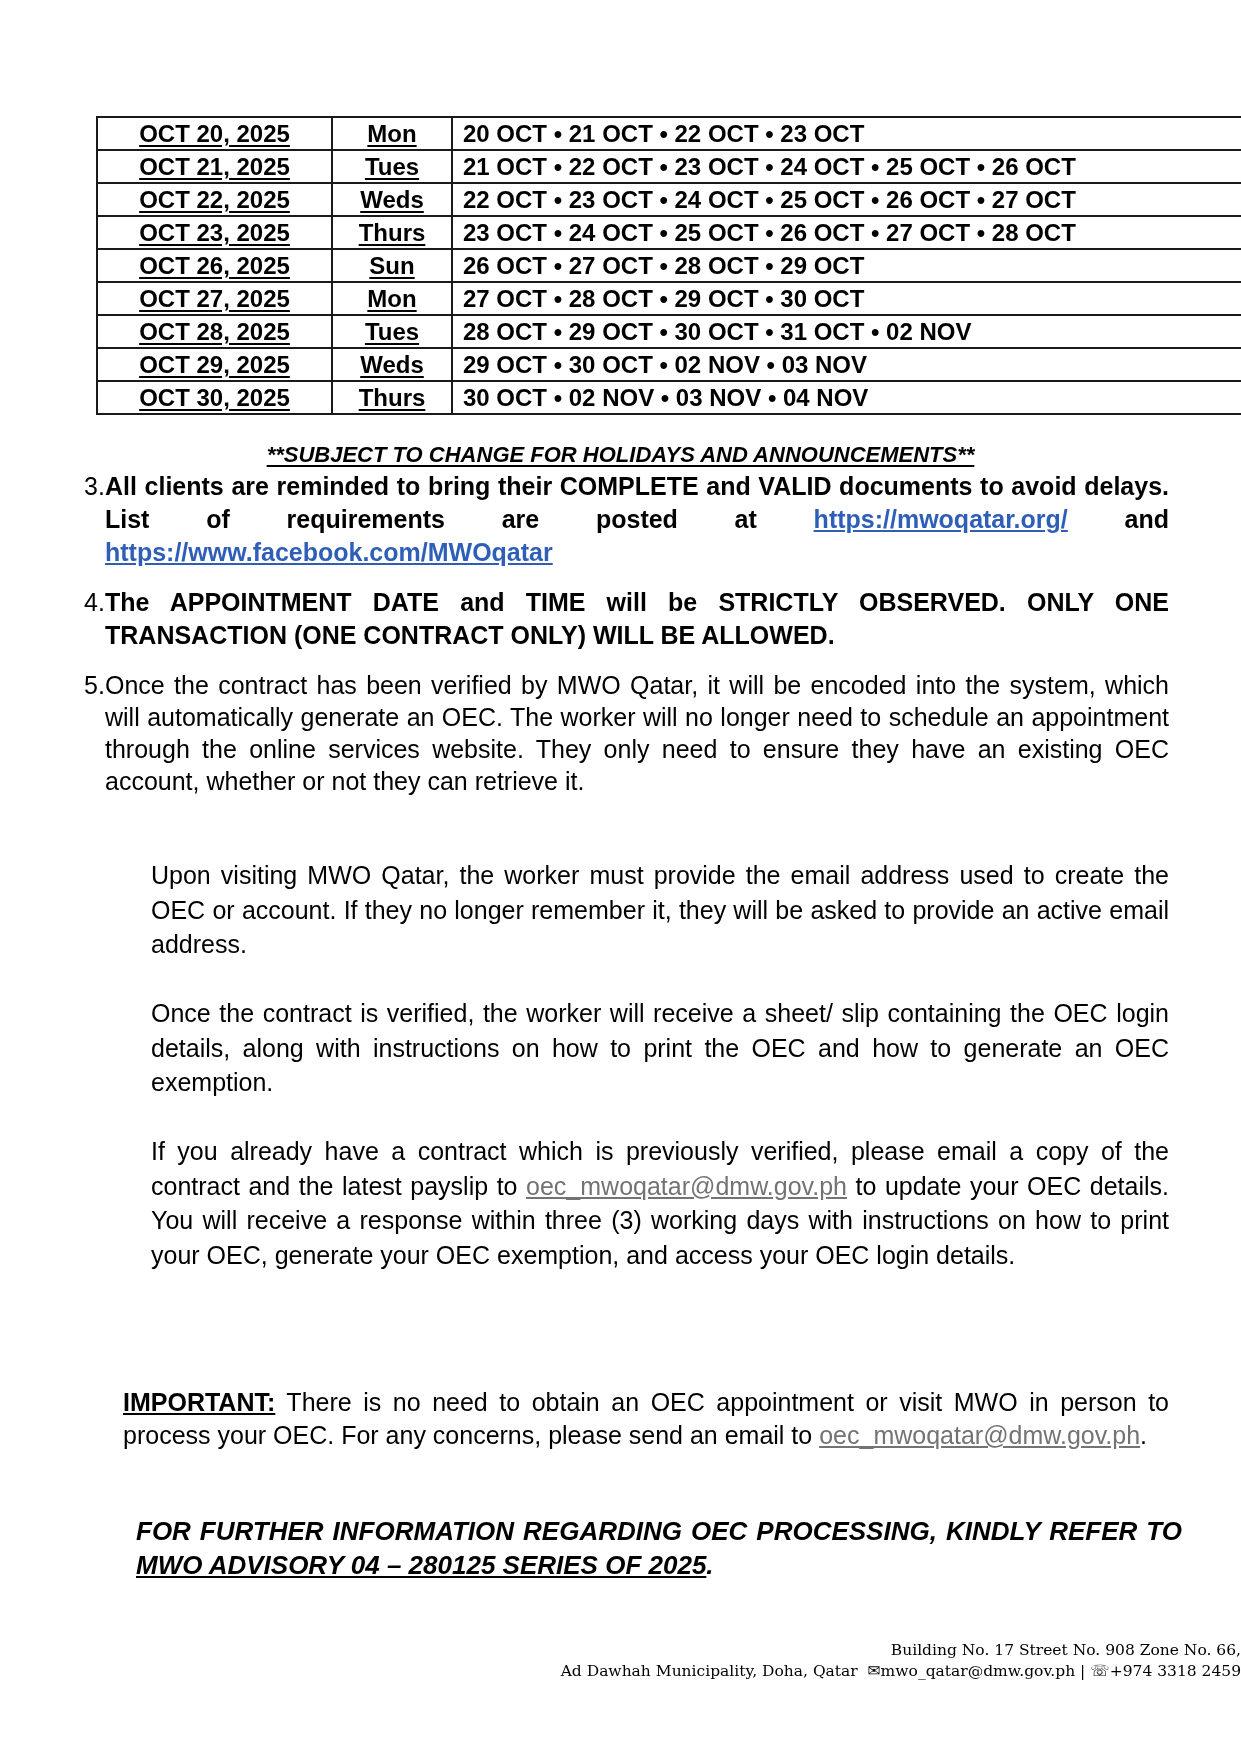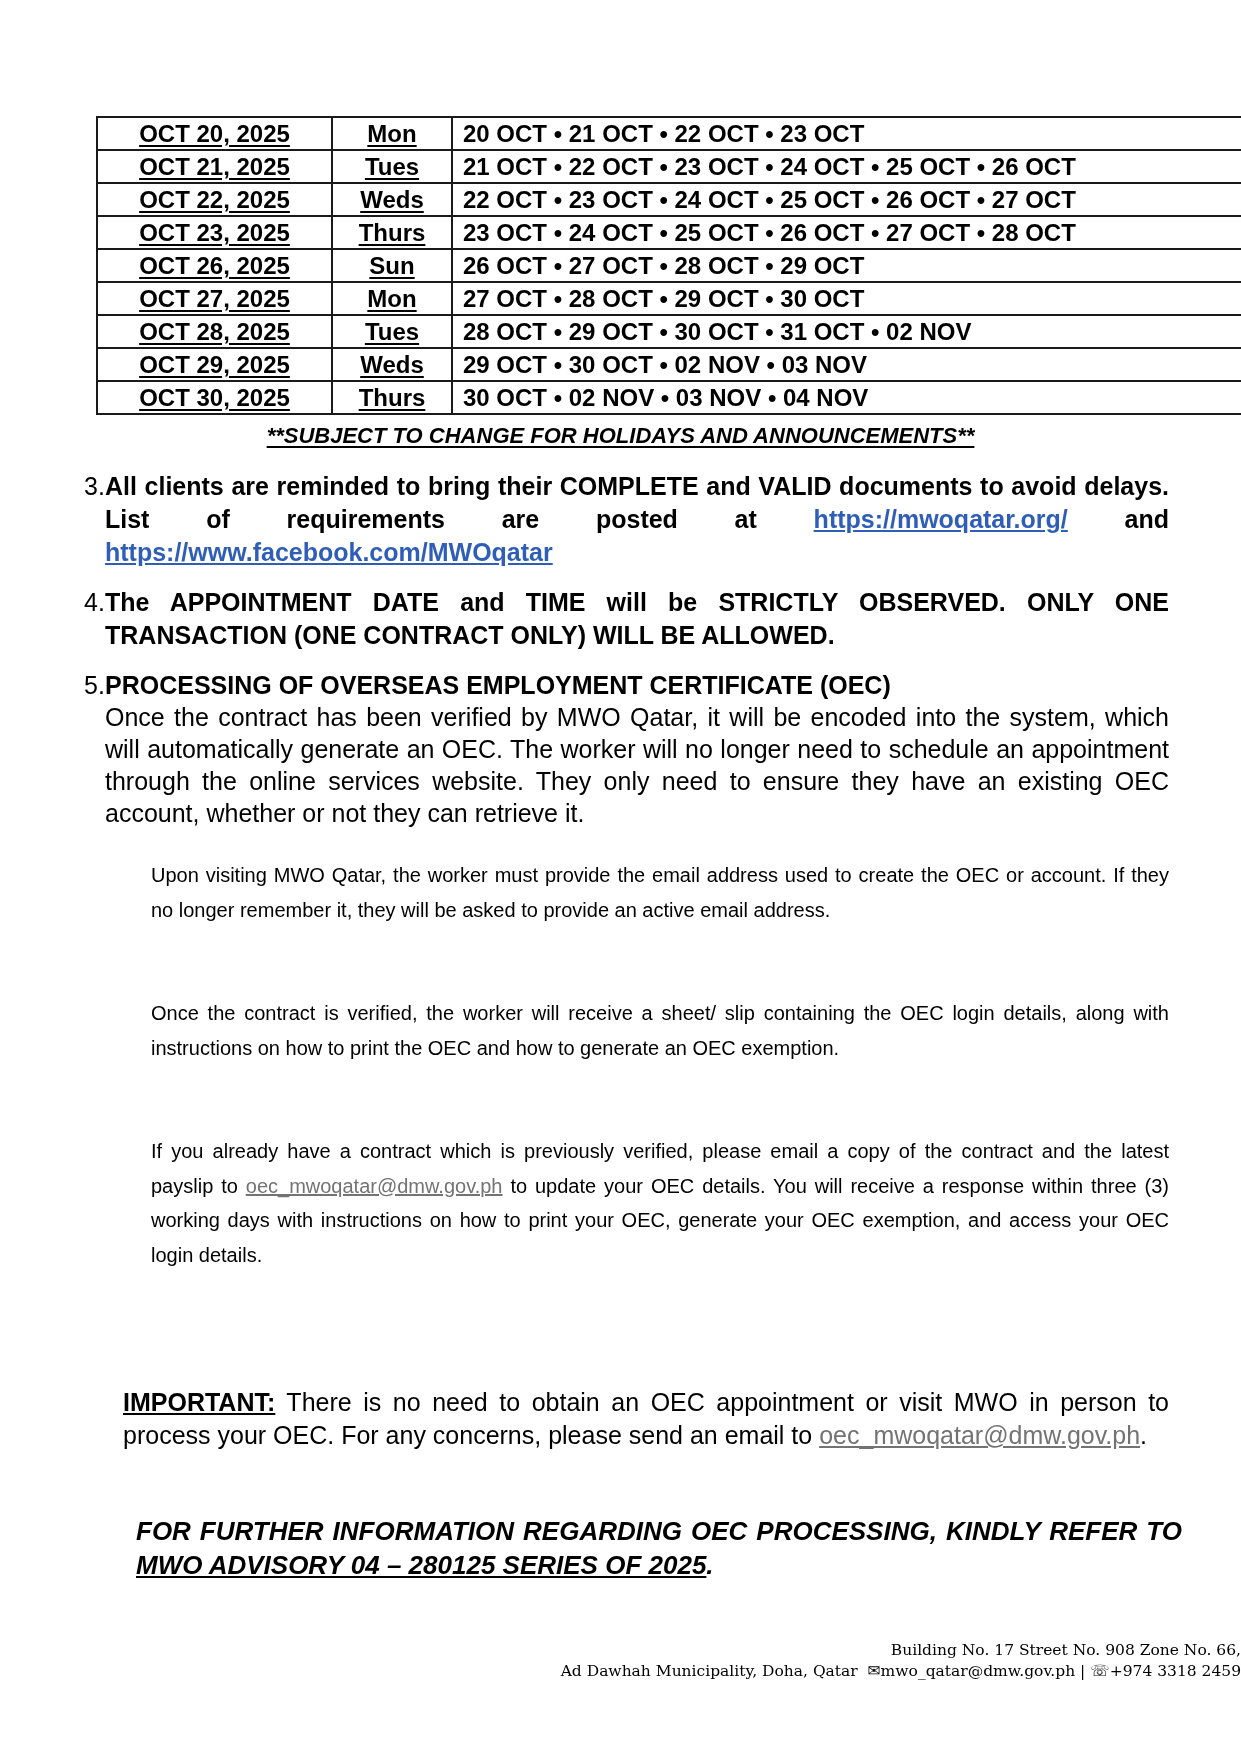--- a/index.html
+++ b/index.html
@@ -13,35 +13,35 @@
     }
     .sched-table td {
       border: 2px solid #1a1a1a; height: 31px; padding: 0;
       font-weight: bold; font-size: 24px; line-height: 31px; white-space: nowrap;
     }
     .sched-table td.c-date { width: 233px; text-align: center; }
     .sched-table td.c-day { width: 118px; text-align: center; }
     .sched-table td.c-slots { padding-left: 10px; }
     .sched-table td.c-date span, .sched-table td.c-day span { text-decoration: underline; text-underline-offset: 3px; }
     .disclaimer {
-      position: absolute; left: 0; width: 1241px; top: 423px; text-align: center;
+      position: absolute; left: 0; width: 1241px; top: 442px; text-align: center;
       font-weight: bold; font-style: italic; font-size: 22px; text-decoration: underline; text-underline-offset: 3px;
     }
     .item {
       position: absolute; left: 84px; width: 1085px;
       font-size: 25px; line-height: 33px;
     }
     .item .num { position: absolute; left: 0; top: 0; font-weight: normal; }
     .item .body { margin-left: 21px; text-align: justify; }
     .bold { font-weight: bold; }
     a.link-bold { color: #2E5EB8; font-weight: bold; text-decoration: underline; }
     a.link { color: #737373; text-decoration: underline; }
     .para {
       position: absolute; left: 151px; width: 1018px;
-      font-size: 20px; line-height: 34.5px; text-align: justify;
+      font-size: 25px; line-height: 34.5px; text-align: justify;
     }
     .important {
       position: absolute; left: 123px; width: 1046px; top: 1386px;
       font-size: 25px; line-height: 33px; text-align: justify;
     }
     .important .lbl { font-weight: bold; text-decoration: underline; }
     .further {
       position: absolute; left: 123px; width: 1046px; top: 1514px;
       font-size: 26px; line-height: 34px; font-weight: bold; font-style: italic; text-align: justify; margin-left: 13px;
     }
@@ -113,21 +113,20 @@
 </div>
 
 <div class="item" style="top:586px;">
   <span class="num">4.</span>
   <div class="body bold">The APPOINTMENT DATE and TIME will be STRICTLY OBSERVED. ONLY ONE TRANSACTION (ONE CONTRACT ONLY) WILL BE ALLOWED.</div>
 </div>
 
 <div class="item" style="top:669px; line-height:32px;">
   <span class="num">5.</span>
   <div class="body">
-    <div class="bold">PROCESSING OF OVERSEAS EMPLOYMENT CERTIFICATE (OEC)</div>
     <div>Once the contract has been verified by MWO Qatar, it will be encoded into the system, which will automatically generate an OEC. The worker will no longer need to schedule an appointment through the online services website. They only need to ensure they have an existing OEC account, whether or not they can retrieve it.</div>
   </div>
 </div>
 
 <div class="para" style="top:858px;">Upon visiting MWO Qatar, the worker must provide the email address used to create the OEC or account. If they no longer remember it, they will be asked to provide an active email address.</div>
 <div class="para" style="top:996px;">Once the contract is verified, the worker will receive a sheet/ slip containing the OEC login details, along with instructions on how to print the OEC and how to generate an OEC exemption.</div>
 <div class="para" style="top:1134px;">
   <span>If you already have a contract which is previously verified, please email a copy of the contract and the latest payslip to </span><a class="link" href="#">oec_mwoqatar@dmw.gov.ph</a><span> to update your OEC details. You will receive a response within three (3) working days with instructions on how to print your OEC, generate your OEC exemption, and access your OEC login details.</span>
 </div>
 

